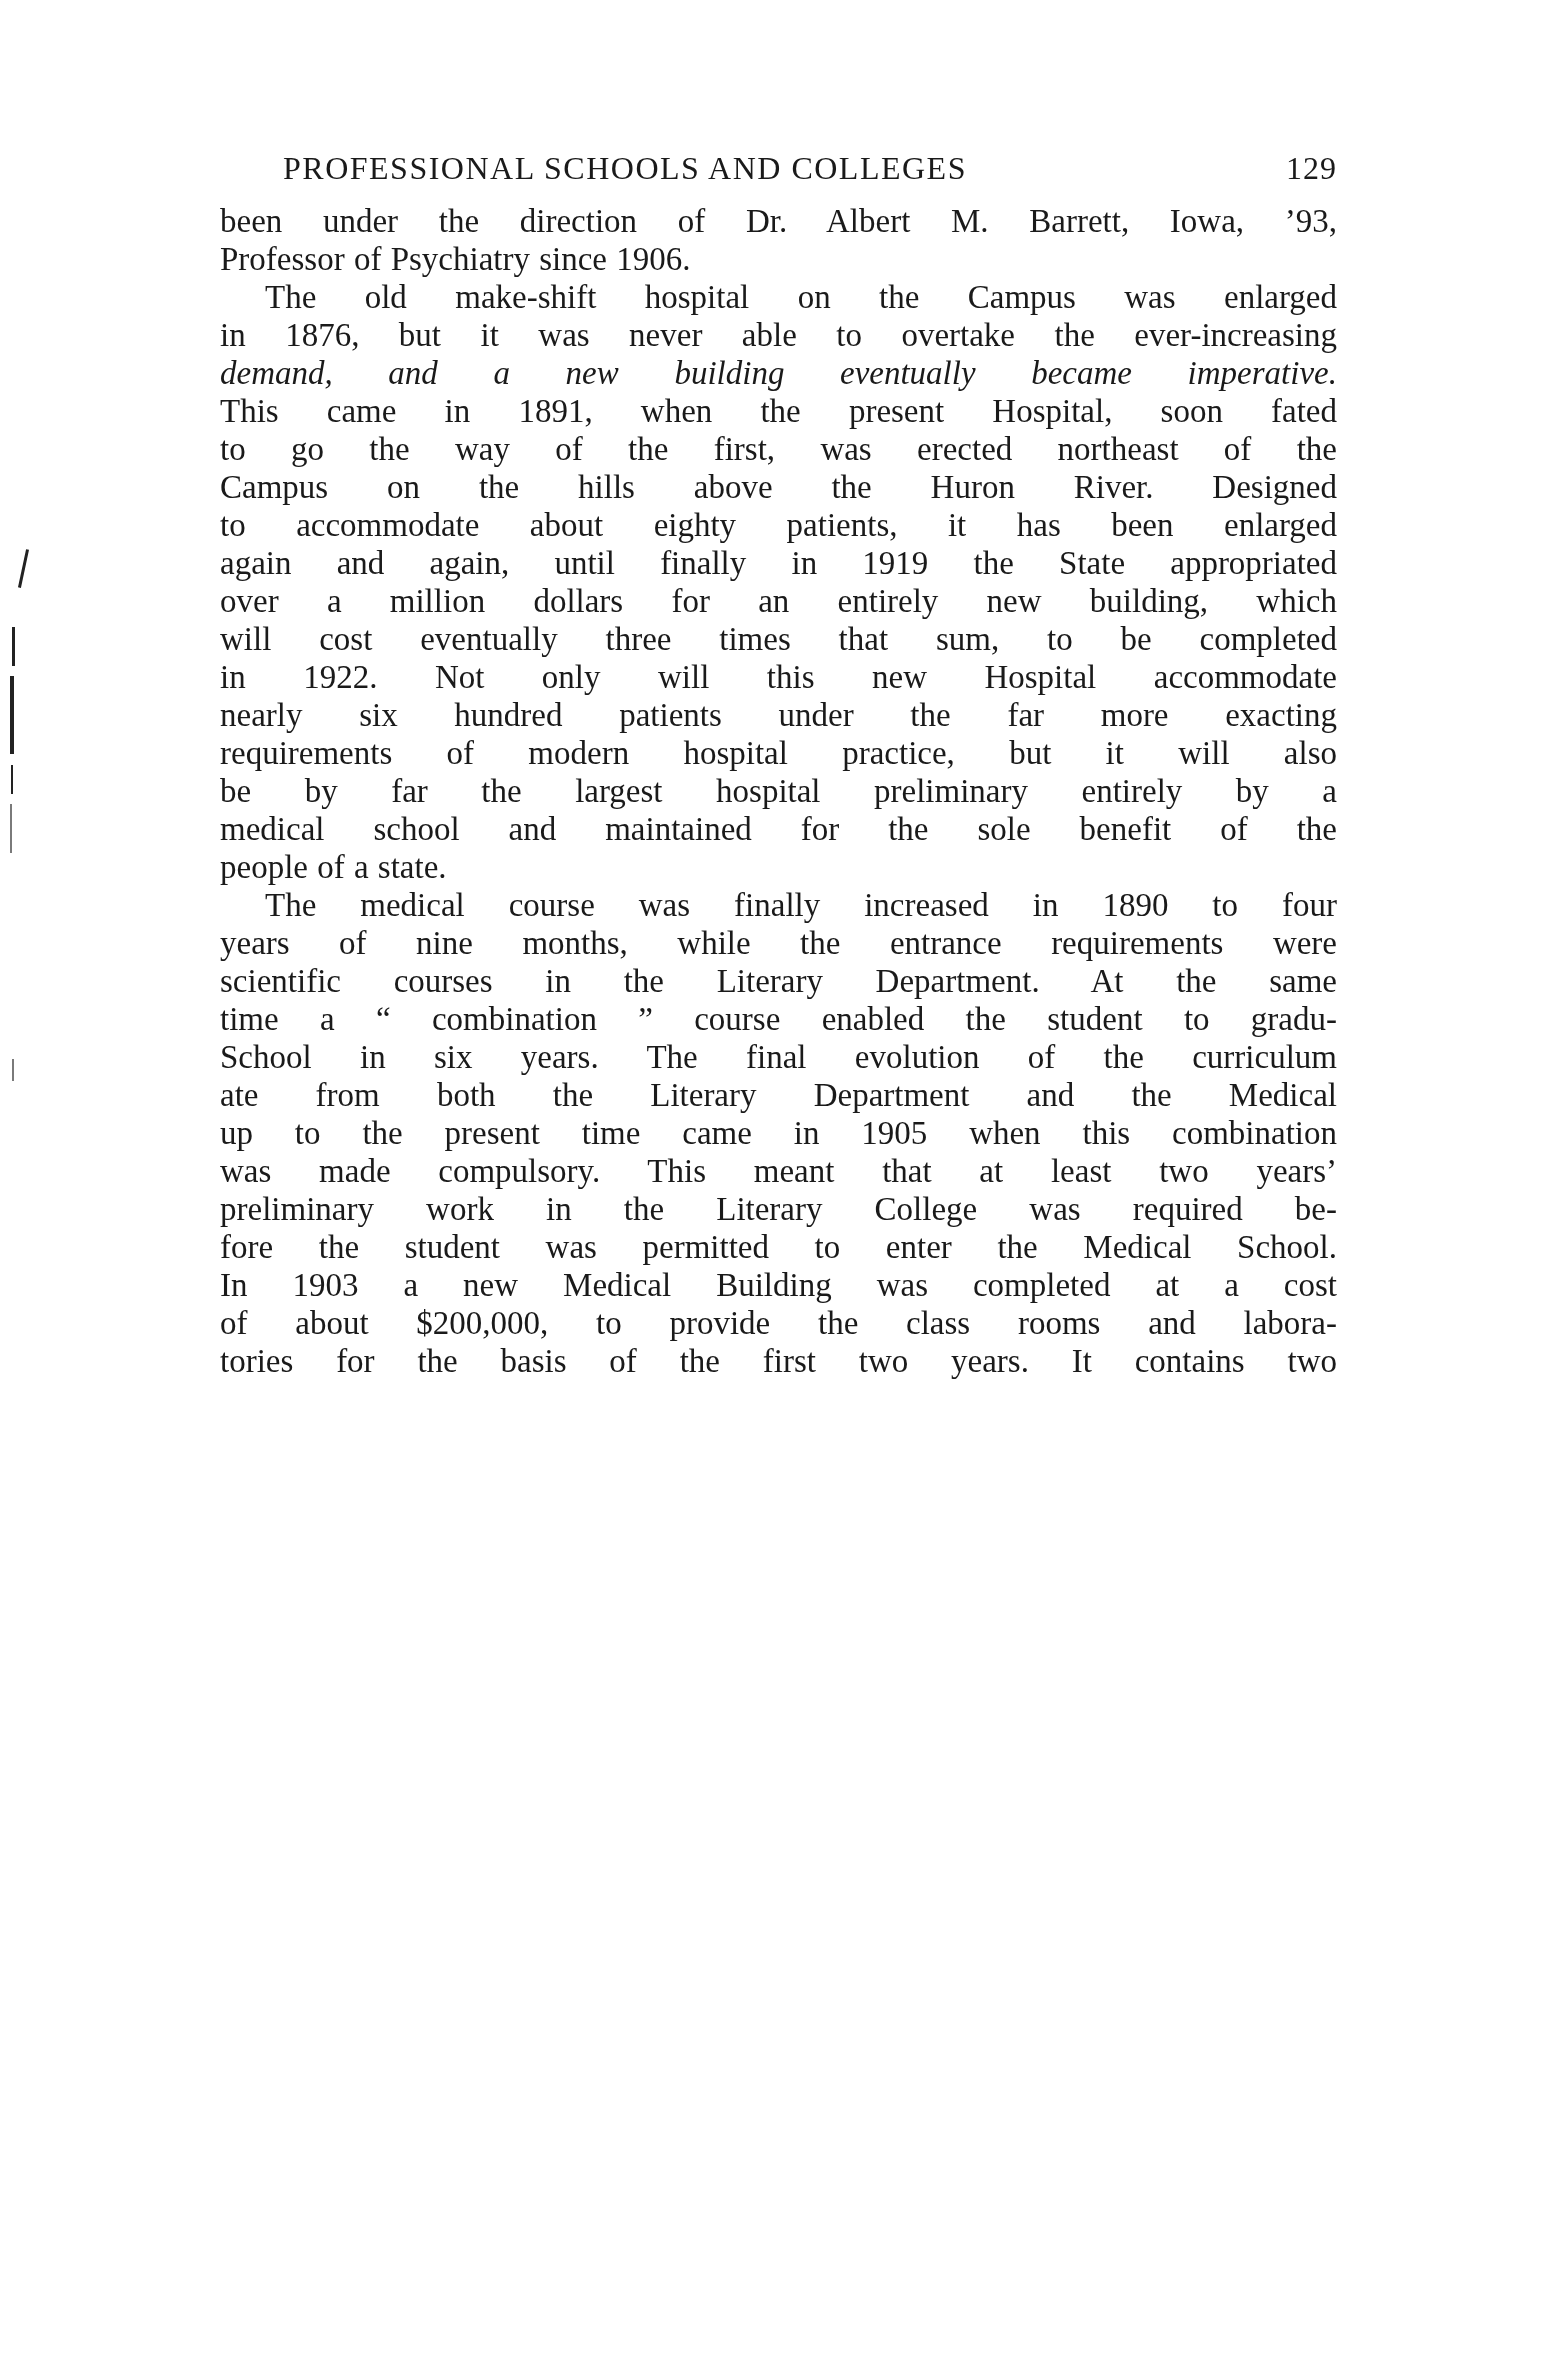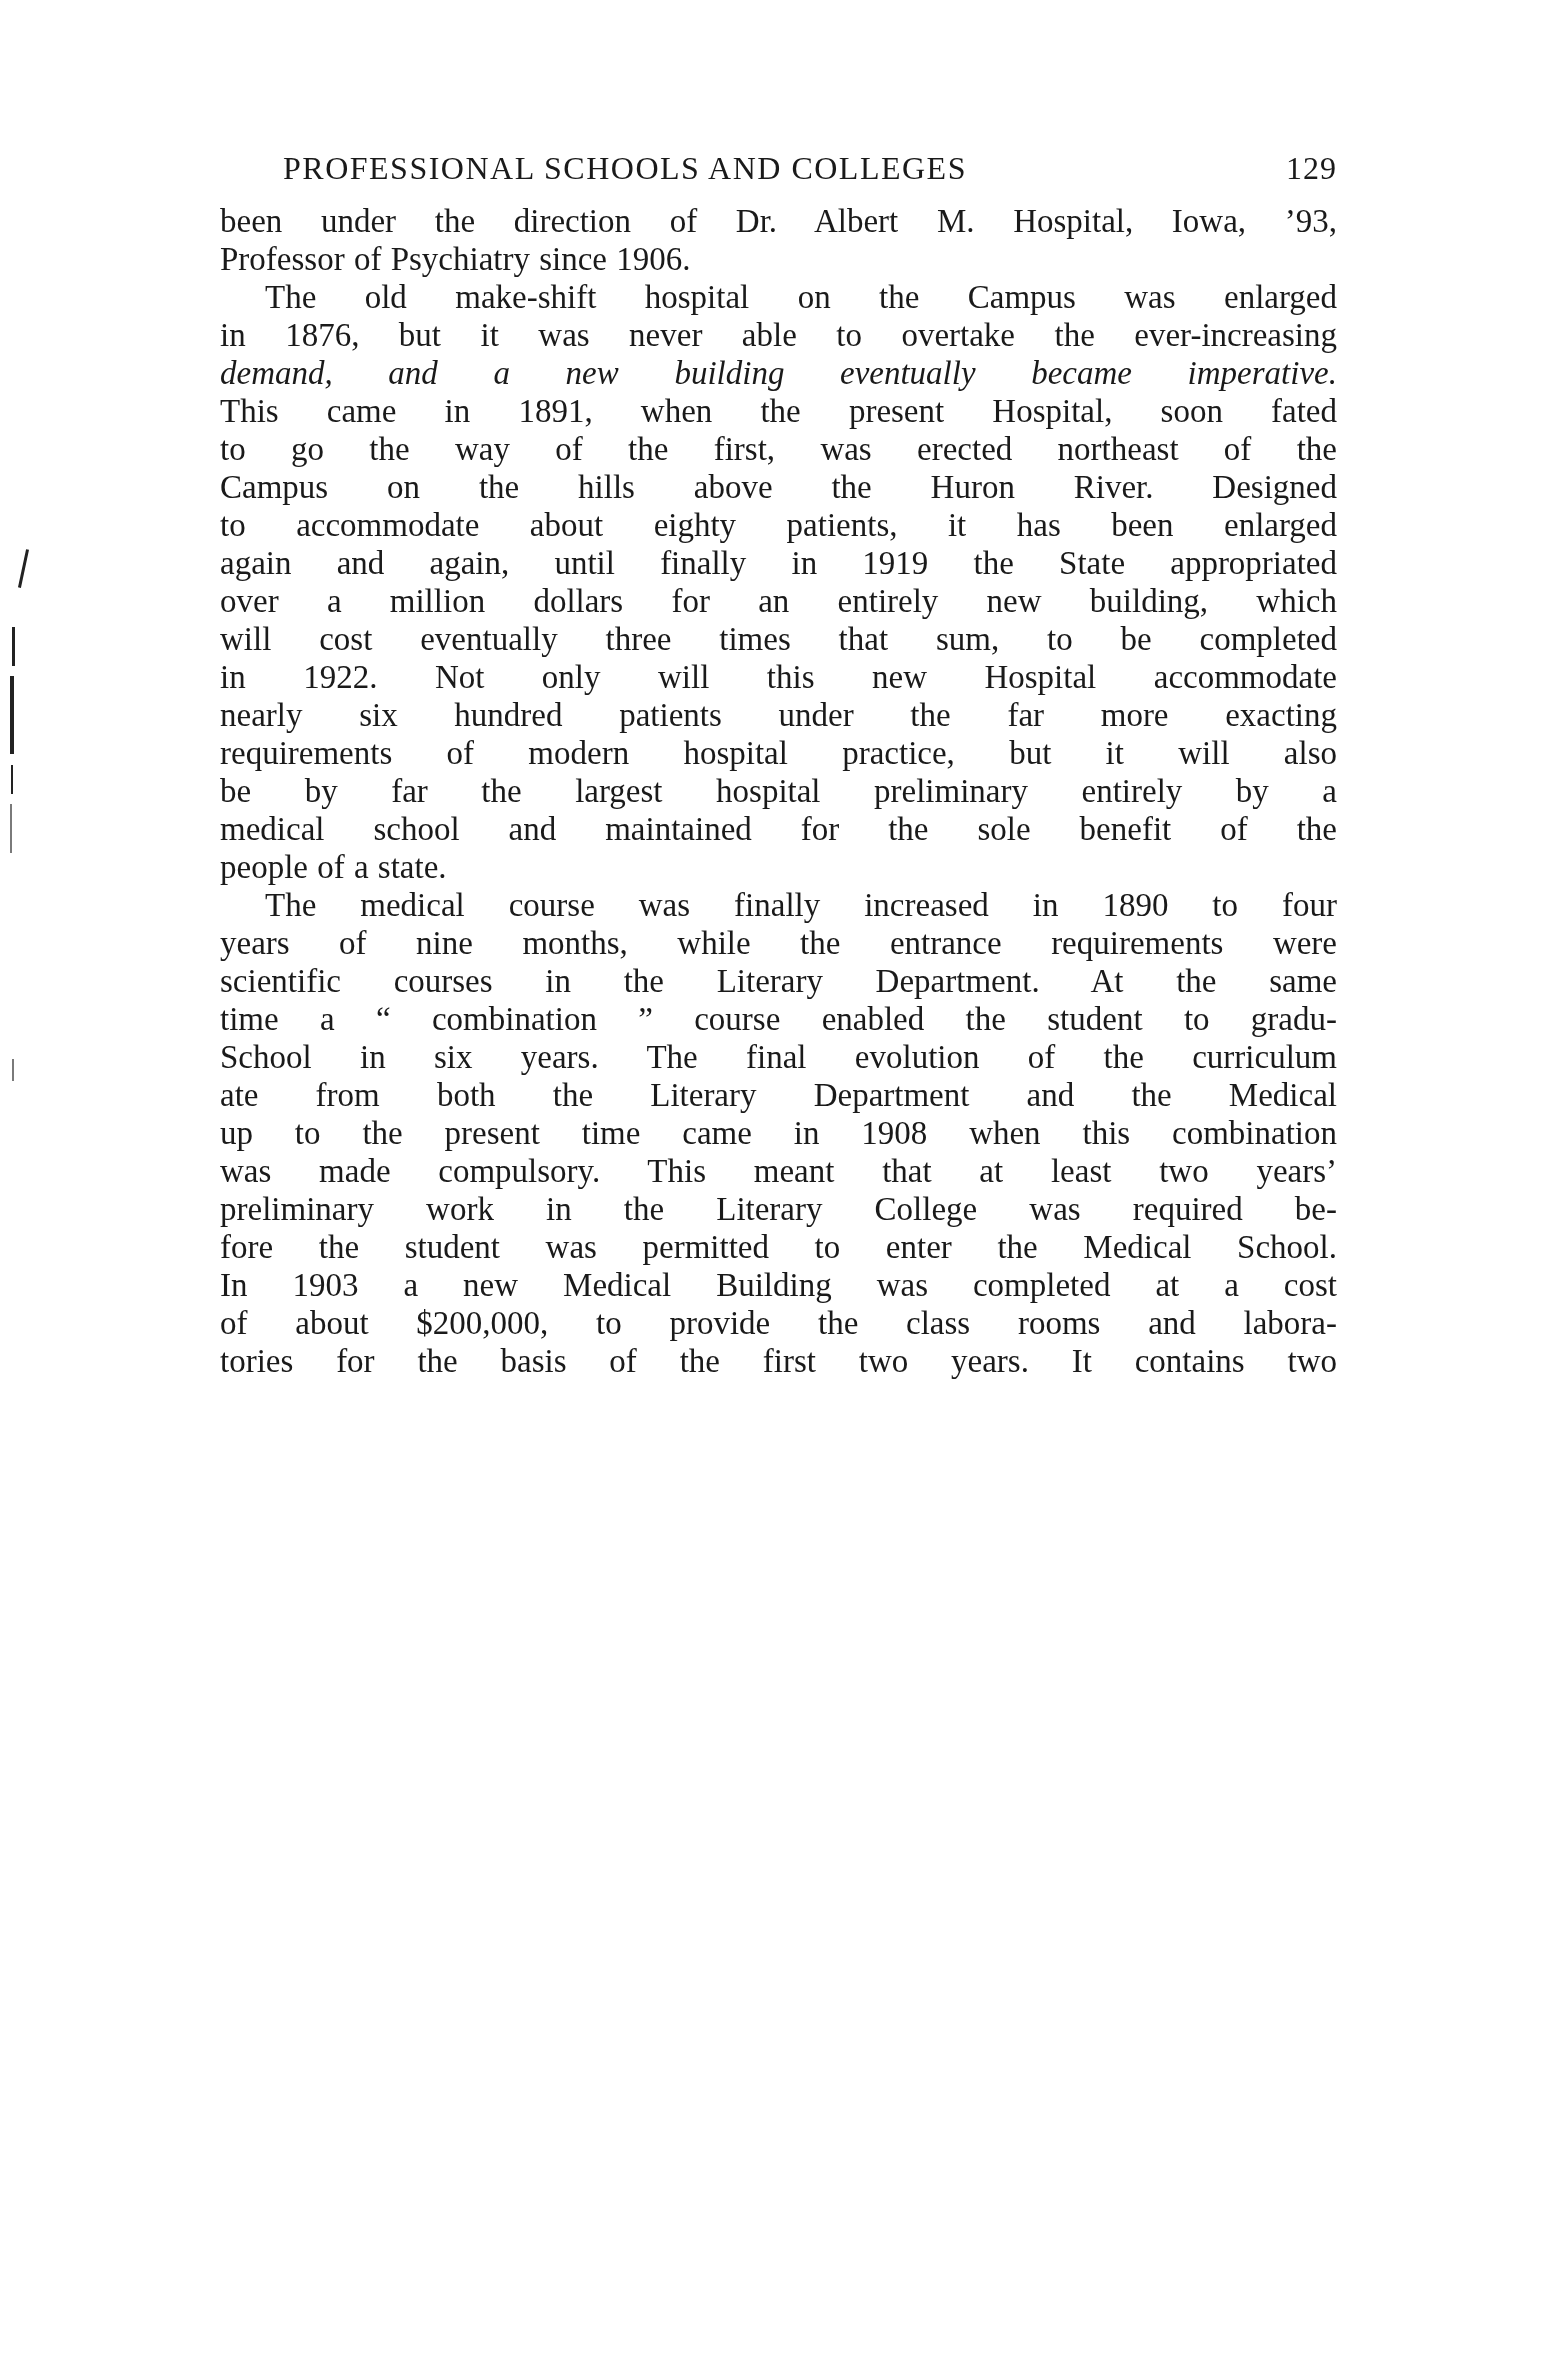--- a/index.html
+++ b/index.html
@@ -77,21 +77,21 @@
 <body>
 
 <div class="page">
 
   <div class="running-head">
     <span class="title">PROFESSIONAL SCHOOLS AND COLLEGES</span>
     <span class="folio">129</span>
   </div>
 
   <div class="body-text" id="body-text">
-      <span class="line">been under the direction of Dr. Albert M. Hospital, Iowa, ’93,</span>
+      <span class="line">been under the direction of Dr. Albert M. Barrett, Iowa, ’93,</span>
       <span class="line last">Professor of Psychiatry since 1906.</span>
       <span class="line indent">The old make-shift hospital on the Campus was enlarged</span>
       <span class="line">in 1876, but it was never able to overtake the ever-increasing</span>
       <span class="line italic">demand, and a new building eventually became imperative.</span>
       <span class="line">This came in 1891, when the present Hospital, soon fated</span>
       <span class="line">to go the way of the first, was erected northeast of the</span>
       <span class="line">Campus on the hills above the Huron River.  Designed</span>
       <span class="line">to accommodate about eighty patients, it has been enlarged</span>
       <span class="line">again and again, until finally in 1919 the State appropriated</span>
       <span class="line">over a million dollars for an entirely new building, which</span>
@@ -101,21 +101,21 @@
       <span class="line">requirements of modern hospital practice, but it will also</span>
       <span class="line">be by far the largest hospital preliminary entirely by a</span>
       <span class="line">medical school and maintained for the sole benefit of the</span>
       <span class="line last">people of a state.</span>
       <span class="line indent">The medical course was finally increased in 1890 to four</span>
       <span class="line">years of nine months, while the entrance requirements were</span>
       <span class="line">scientific courses in the Literary Department.  At the same</span>
       <span class="line">time a “ combination ” course enabled the student to gradu-</span>
       <span class="line">School in six years.  The final evolution of the curriculum</span>
       <span class="line">ate from both the Literary Department and the Medical</span>
-      <span class="line">up to the present time came in 1908 when this combination</span>
+      <span class="line">up to the present time came in 1905 when this combination</span>
       <span class="line">was made compulsory.  This meant that at least two years’</span>
       <span class="line">preliminary work in the Literary College was required be-</span>
       <span class="line">fore the student was permitted to enter the Medical School.</span>
       <span class="line">In 1903 a new Medical Building was completed at a cost</span>
       <span class="line">of about $200,000, to provide the class rooms and labora-</span>
       <span class="line">tories for the basis of the first two years.  It contains two</span>
     </div>
 
   <div class="artifact" style="left:17.6px;top:549px;width:2.9px;height:39px;transform:rotate(12deg);"></div>
   <div class="artifact" style="left:7.8px;top:627px;width:2.9px;height:39px;"></div>

